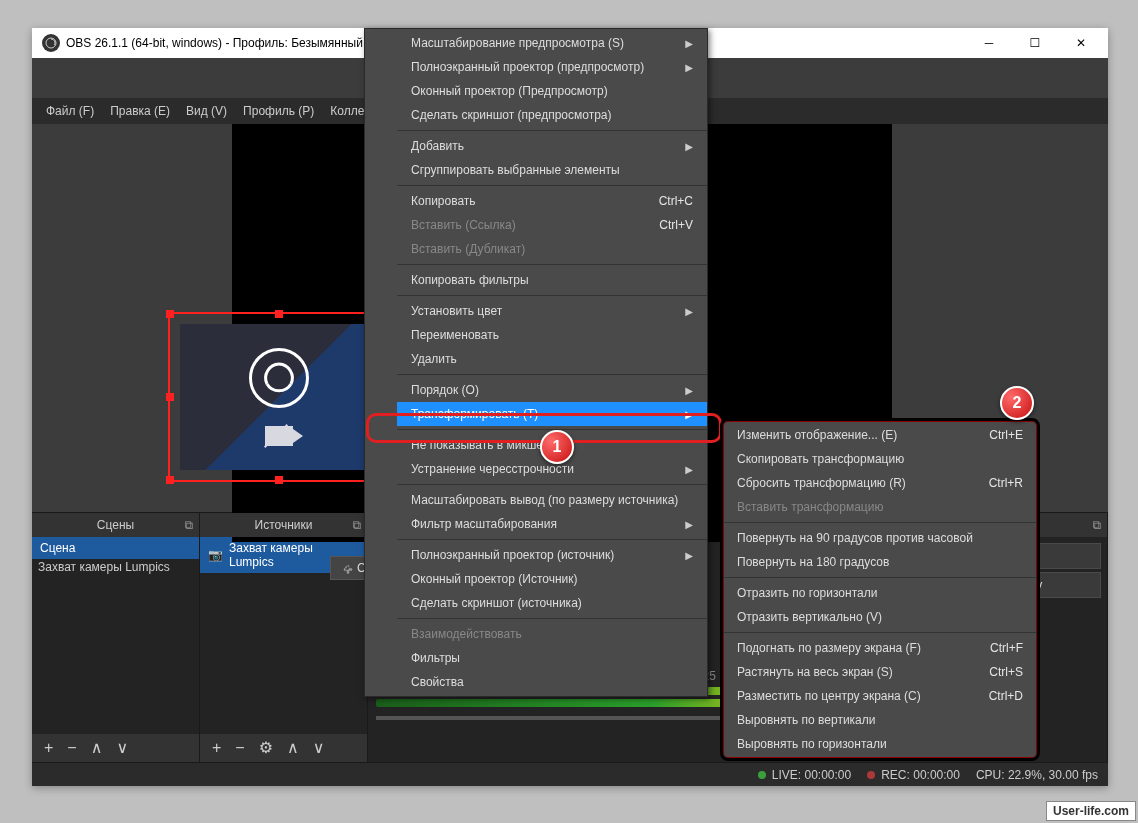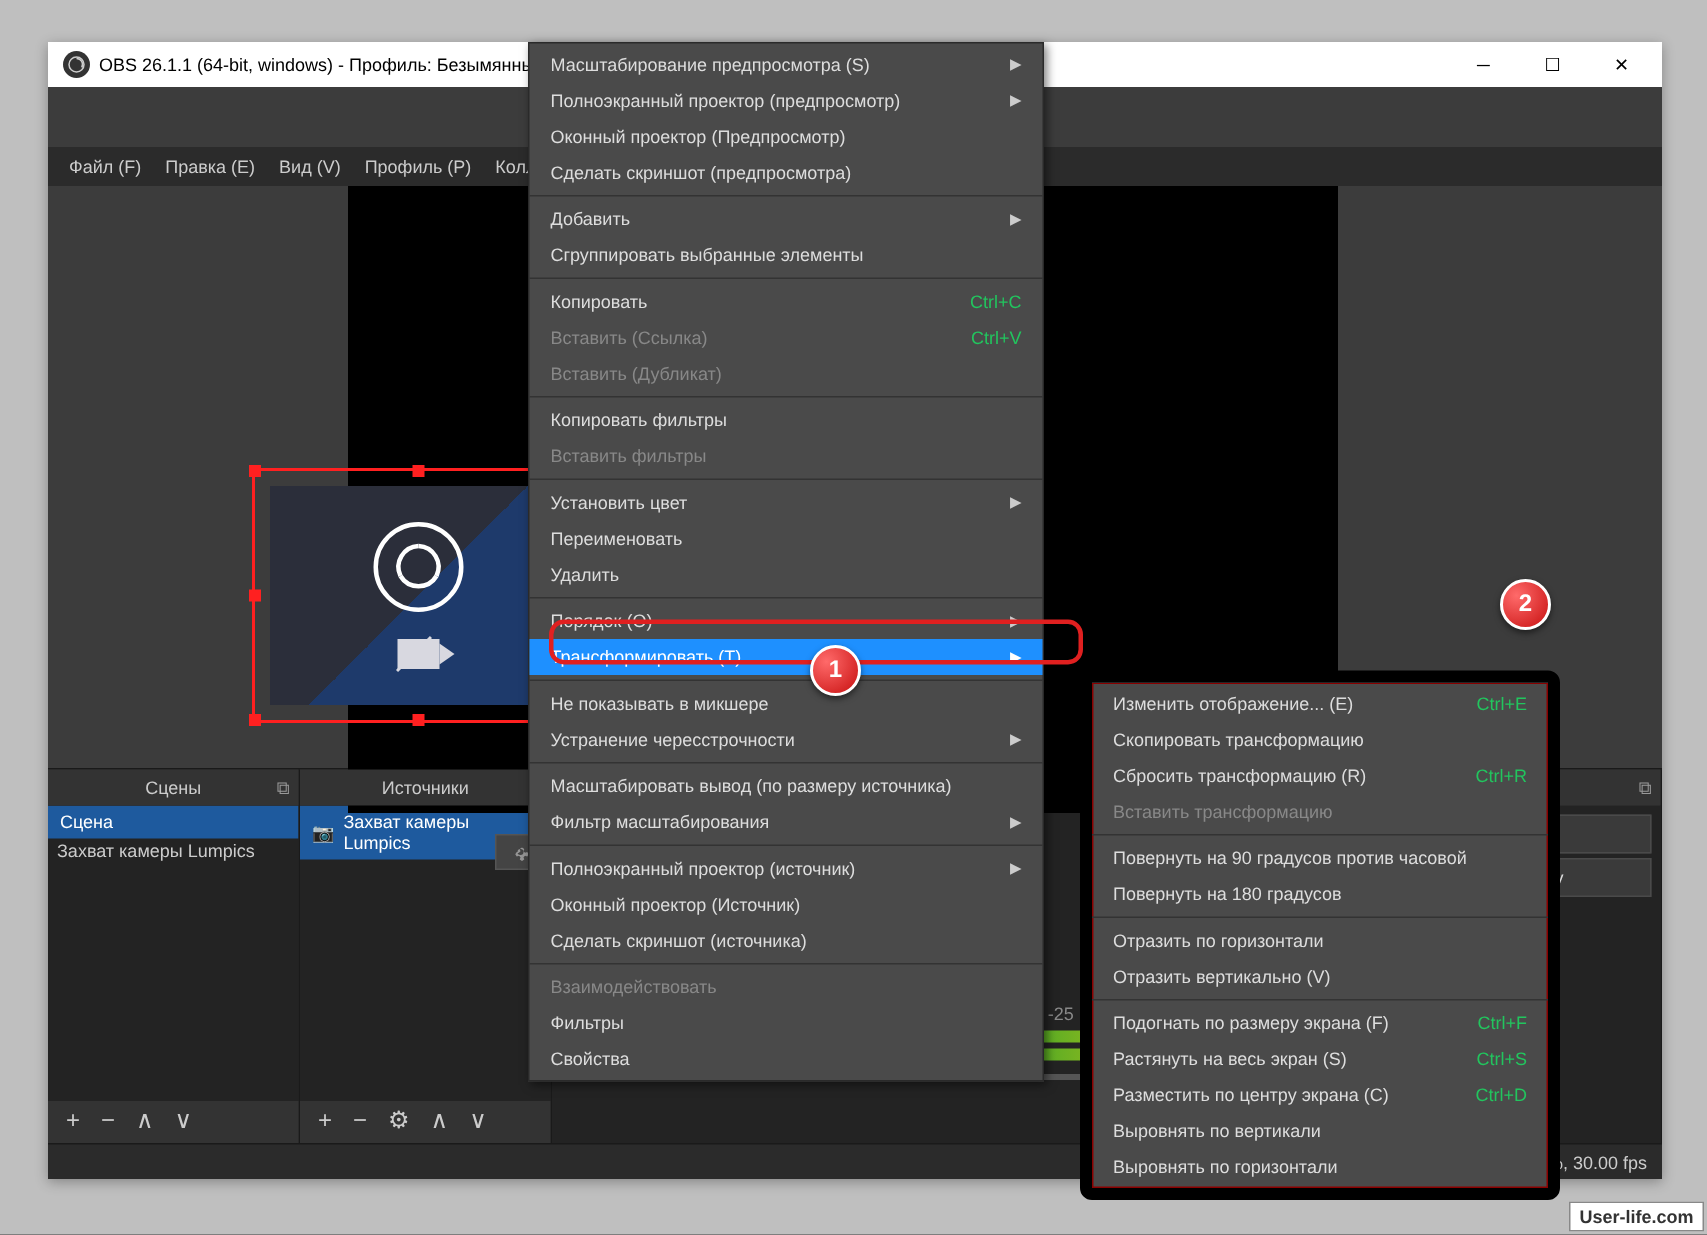--- a/index.html
+++ b/index.html
@@ -48,23 +48,23 @@
 .statusbar{height:24px;background:#2b2b2b;border-top:1px solid #1a1a1a;display:flex;align-items:center;justify-content:flex-end;padding:0 10px;gap:16px;color:#ccc;font-size:11px;}
 .status-item{display:flex;align-items:center;gap:6px;}
 .dot{width:8px;height:8px;border-radius:50%;background:#3a9e3a;}
 .ctx-menu{position:absolute;background:#4a4a4a;border:1px solid #2a2a2a;box-shadow:2px 2px 6px rgba(0,0,0,0.5);min-width:344px;color:#ddd;padding:2px 0;}
 .ctx-item{padding:5px 14px;display:flex;align-items:center;justify-content:space-between;cursor:default;position:relative;}
 .ctx-item.disabled{color:#888;}
 .ctx-item.highlighted{background:#1e90ff;color:#fff;}
 .ctx-sep{height:1px;background:#333;margin:3px 0;}
 .ctx-arrow{color:#ccc;font-size:10px;}
 .ctx-item.highlighted .ctx-arrow{color:#fff;}
-.shortcut{color:#22c55e;}
-.red-border{border:8px solid #000000;border-radius:8px;box-shadow:0 0 0 1px #8a0000 inset;margin-top:29px;}
-.menu1{left:352px;top:28px;}
+.shortcut{color:#e5e5e5;}
+.red-border{border:3px solid #000000;border-radius:8px;box-shadow:0 0 0 1px #8a0000 inset;}
+.menu1{left:364px;top:28px;padding-left:32px;}
 .menu2{left:720px;top:418px;min-width:320px;}
 .callout{position:absolute;width:34px;height:34px;border-radius:50%;background:radial-gradient(circle at 30% 30%,#ff6a6a,#c81010);border:2px solid #fff;display:flex;align-items:center;justify-content:center;color:#fff;font-weight:bold;font-size:16px;box-shadow:0 2px 4px rgba(0,0,0,0.5);}
 .watermark{position:absolute;right:2px;bottom:2px;background:#fff;border:1px solid #888;padding:2px 6px;font-size:12px;color:#333;font-weight:bold;}
 .hl-box{position:absolute;border:3px solid #e02020;border-radius:10px;pointer-events:none;}
 </style>
 </head>
 <body>
 
 <div class="window">
   <div class="titlebar">
@@ -242,23 +242,20 @@
       <span>Вставить (Ссылка)</span>
       <span class="shortcut">Ctrl+V</span>
     </div>
     <div class="ctx-item disabled">
       <span>Вставить (Дубликат)</span>
     </div>
     <div class="ctx-sep"></div>
     <div class="ctx-item">
       <span>Копировать фильтры</span>
     </div>
-    <div class="ctx-item disabled">
-      <span>Вставить фильтры</span>
-    </div>
     <div class="ctx-sep"></div>
     <div class="ctx-item">
       <span>Установить цвет</span>
       <span class="ctx-arrow">▶</span>
     </div>
     <div class="ctx-item">
       <span>Переименовать</span>
     </div>
     <div class="ctx-item">
       <span>Удалить</span>

